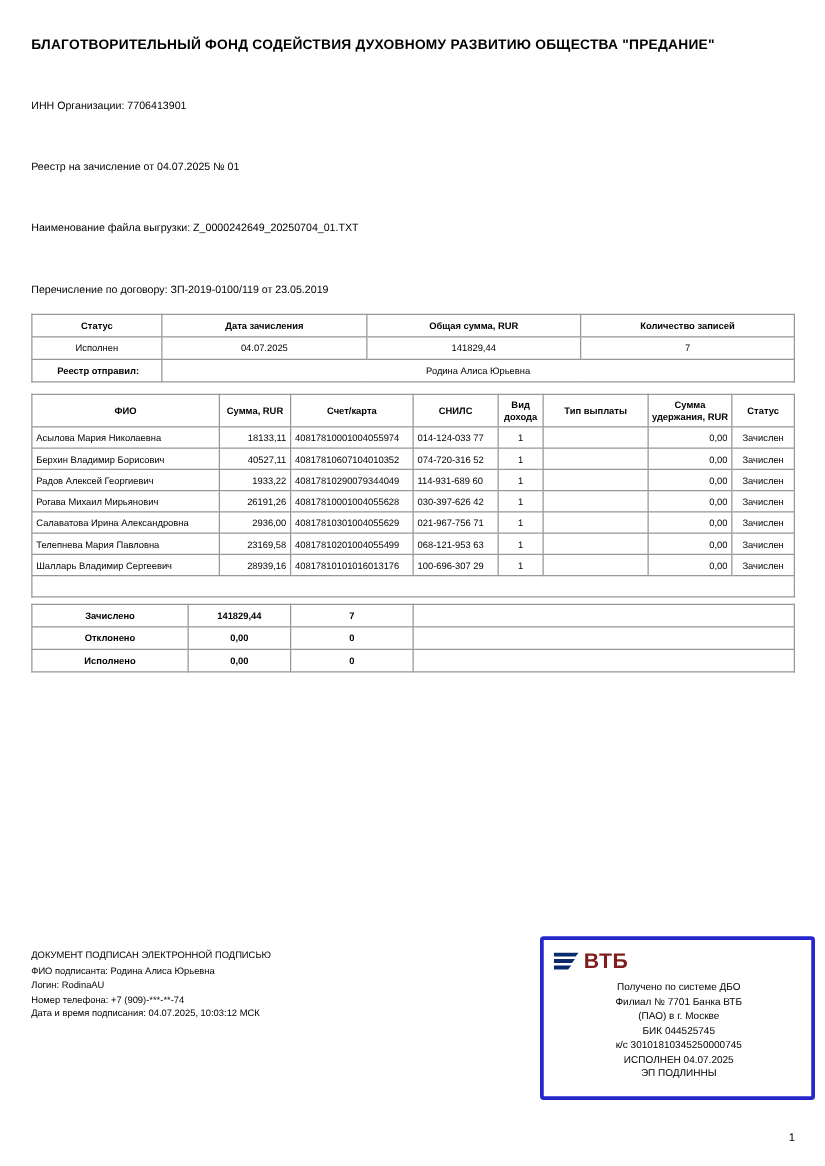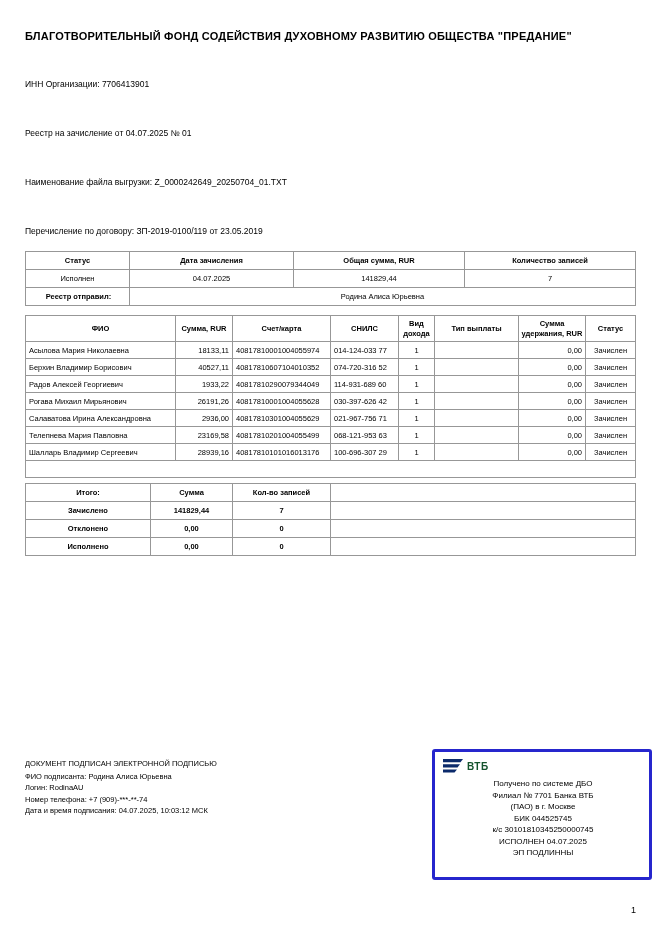--- a/index.html
+++ b/index.html
@@ -36,21 +36,21 @@
   .totals th, .totals td { height:18px; text-align:center; font-weight:bold; }
 
   .signature { position:absolute; left:25px; top:758px; font-size:7.5px; line-height:11.5px; color:#000; }
   .signature .sig-title { margin-bottom:1px; }
 
   .stamp {
     position:absolute; left:432px; top:749px; width:220px; height:131px;
     border:3px solid #2626cd; border-radius:3px; background:#fff; padding:7px 6px 6px 8px;
   }
   .stamp-logo { display:flex; align-items:center; gap:4px; }
-  .stamp-logo .vtb-text { color:#14532d; font-weight:bold; font-size:10px; letter-spacing:0.5px; }
+  .stamp-logo .vtb-text { color:#7f1d1d; font-weight:bold; font-size:17px; letter-spacing:0.5px; }
   .stamp-lines { margin-top:5px; text-align:center; font-size:8px; line-height:11.5px; color:#000; }
 
   .page-number { position:absolute; right:24px; top:905px; font-size:9px; color:#000; }
 </style>
 </head>
 <body>
 
 <div class="page">
   <div class="content">
 
@@ -191,26 +191,20 @@
     </table>
 
     <table class="totals">
       <colgroup>
         <col style="width:125px">
           <col style="width:82px">
           <col style="width:98px">
           <col style="width:305px">
       </colgroup>
       <tbody>
-          <tr>
-        <th>Итого:</th>
-        <th>Сумма</th>
-        <th>Кол-во записей</th>
-        <td></td>
-      </tr>
       <tr>
         <td>Зачислено</td>
         <td>141829,44</td>
         <td>7</td>
         <td></td>
       </tr>
       <tr>
         <td>Отклонено</td>
         <td>0,00</td>
         <td>0</td>

